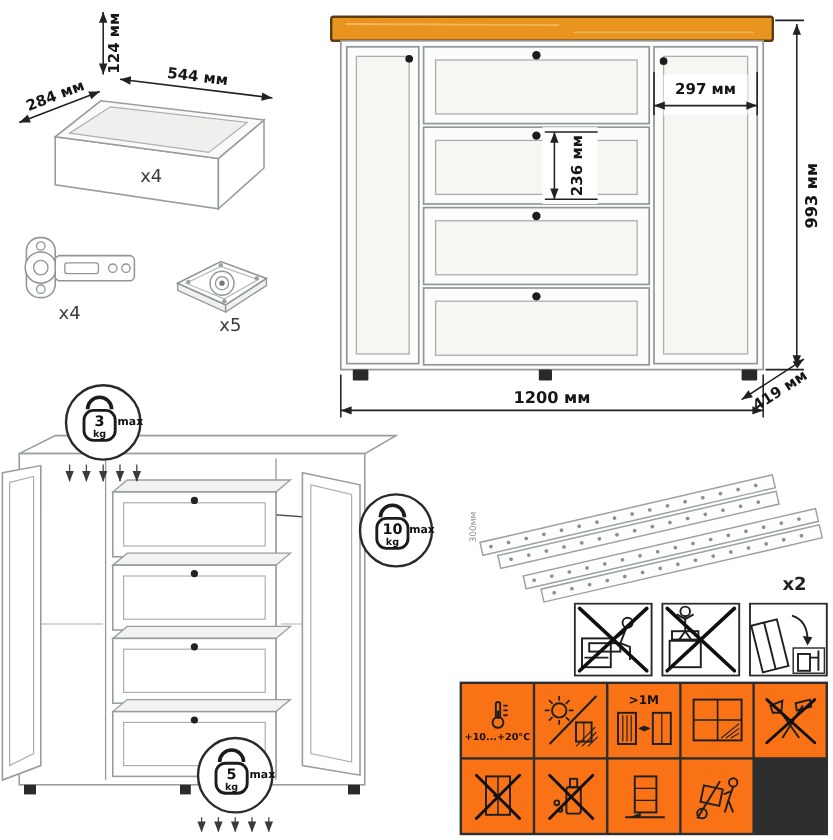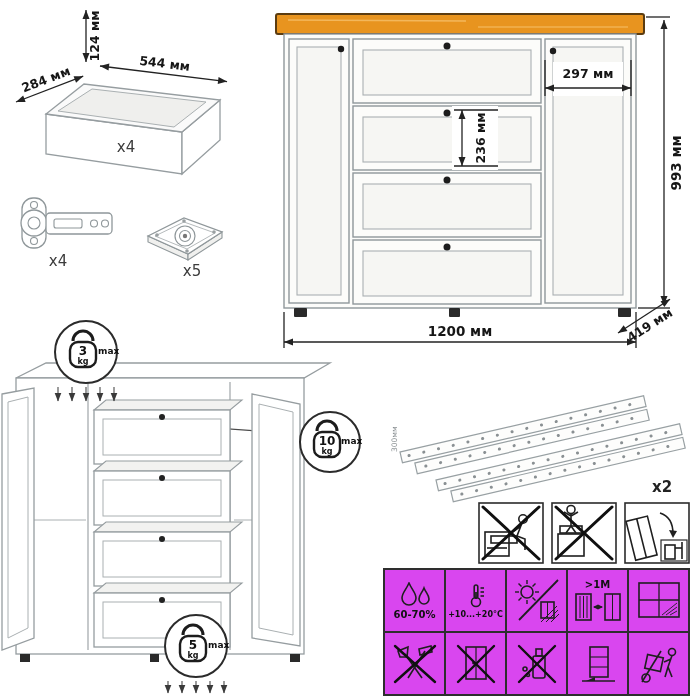--- a/index.html
+++ b/index.html
@@ -19,21 +19,21 @@
   .furn2{fill:#F6F6F3;stroke:#aab0b2;stroke-width:1.1}
   .lineart{fill:#fff;stroke:#969da0;stroke-width:1.3}
   .dimline{stroke:#222;stroke-width:1.3}
   .ptr{stroke:#4a4a4a;stroke-width:1.1;fill:none}
   .icon-stroke{stroke:#1f1f1f;stroke-width:1.6;fill:none}
   .xmark{stroke:#101010;stroke-width:3;stroke-linecap:round}
   .xmark-s{stroke:#101010;stroke-width:2.4;stroke-linecap:round}
   .care-grid{position:absolute;left:383px;top:568px;display:grid;
              grid-template-columns:repeat(5,59px);grid-auto-rows:61px;
              gap:2px;background:#2e2e2e;padding:2px}
-  .care-cell{background:#d946ef;display:flex;flex-direction:column;align-items:center;
+  .care-cell{background:#f97316;display:flex;flex-direction:column;align-items:center;
              justify-content:center;gap:2px;overflow:hidden}
   .care-text{font-size:10px;font-weight:bold;color:#111;line-height:1;text-align:center}
   .care-text.sm{font-size:8px}
 </style>
 </head>
 <body>
 
 <div id="canvas">
 
   <svg class="abs" style="left:2px;top:2px" width="252" height="186" viewBox="0 0 252 186">
@@ -359,27 +359,20 @@
       <polygon points="195,36 191,28 199,29" fill="#1f1f1f"></polygon>
       <rect x="183" y="38" width="26" height="21" fill="#fff" stroke="#2b2b2b" stroke-width="1.2"></rect>
       <line x1="204" y1="40" x2="204" y2="57" class="icon-stroke" stroke-width="1.4"></line>
       <rect x="187" y="43" width="10" height="14" class="icon-stroke" stroke-width="1.2"></rect>
       <path d="M197,46 L204,46" class="icon-stroke" stroke-width="1.4"></path>
     </g>
   </svg>
 
   <div class="care-grid">
 
-    <div class="care-cell">
-      <svg width="34" height="26" viewBox="0 0 34 26">
-        <path d="M11,1 C8,8 4,11 4,16 a7,7 0 0 0 14,0 C18,11 14,8 11,1 z" class="icon-stroke"></path>
-        <path d="M26,6 C24,11 21,13 21,17 a5,5 0 0 0 10,0 C31,13 28,11 26,6 z" class="icon-stroke"></path>
-      </svg>
-      <div class="care-text">60-70%</div>
-    </div>
 
     <div class="care-cell">
       <svg width="40" height="26" viewBox="0 0 40 26">
         <circle cx="20" cy="19" r="4.5" class="icon-stroke"></circle>
         <rect x="18.2" y="2" width="3.6" height="13" rx="1.8" class="icon-stroke" stroke-width="1.3"></rect>
         <line x1="20" y1="9" x2="20" y2="16" stroke="#1f1f1f" stroke-width="1.8"></line>
         <line x1="24.5" y1="5" x2="28" y2="5" class="icon-stroke" stroke-width="1.2"></line>
         <line x1="24.5" y1="9" x2="28" y2="9" class="icon-stroke" stroke-width="1.2"></line>
         <line x1="24.5" y1="13" x2="28" y2="13" class="icon-stroke" stroke-width="1.2"></line>
       </svg>

